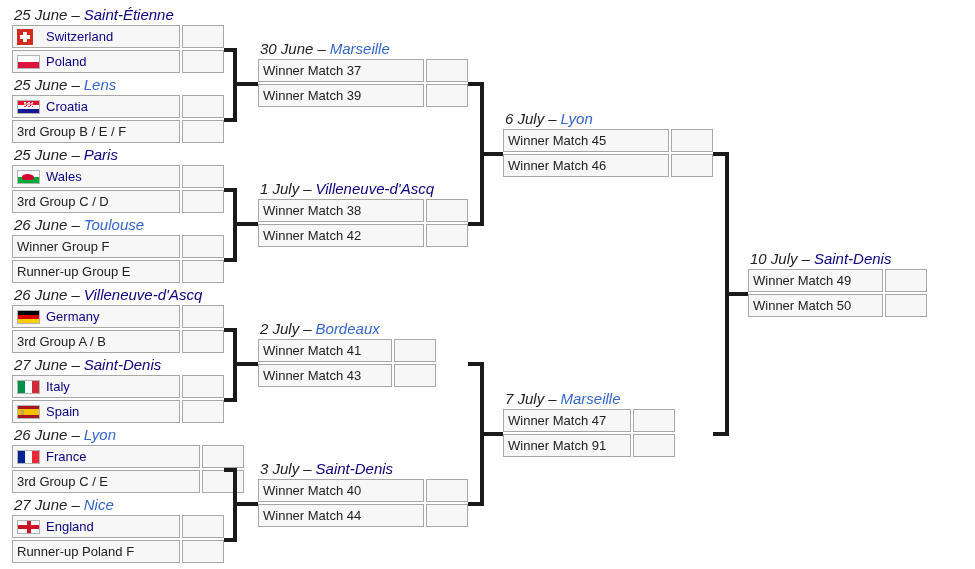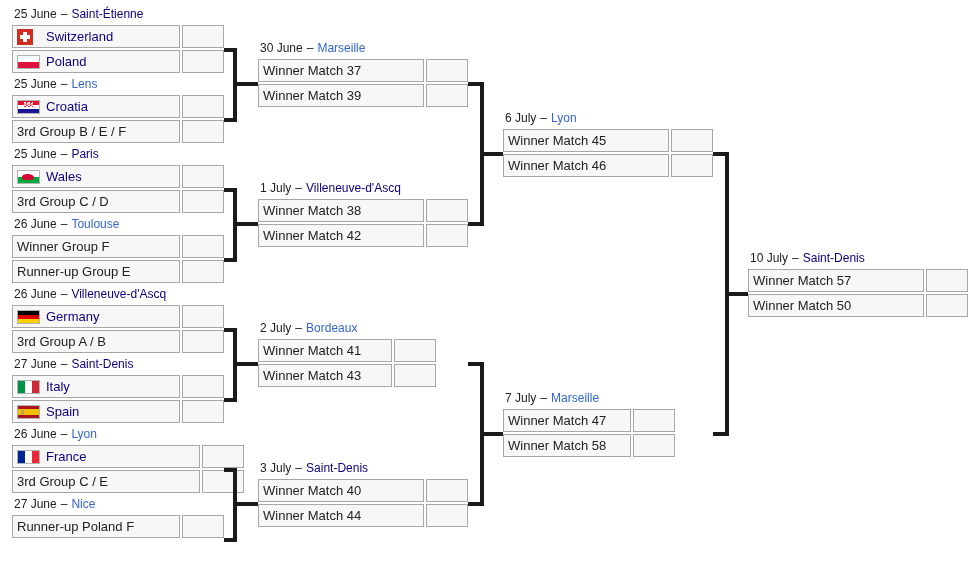--- a/index.html
+++ b/index.html
@@ -9,21 +9,21 @@
     font-size:13px;color:var(--text,#202122);
   }
   :root{
     --cell-bg:#f7f7f7; --cell-border:#a7a7a7; --connector:#1a1a1a;
     --text:#202122; --link:#3366cc; --visited:#0b0080;
   }
   .bracket{position:relative;width:975px;height:569px;}
   .match{position:absolute;}
   .match-header{
     position:absolute;top:-19px;left:2px;height:17px;line-height:17px;
-    white-space:nowrap;font-size:12px;
+    white-space:nowrap;font-size:15px;font-style:italic;
   }
   .sep{margin:0 4px;}
   .venue{cursor:pointer;}
   .venue.link{color:var(--link);}
   .venue.visited{color:var(--visited);}
   .match-box{display:flex;flex-direction:column;gap:2px;}
   .team-row{display:flex;gap:2px;height:23px;}
   .cell{
     background:var(--cell-bg);border:1px solid var(--cell-border);
     box-sizing:border-box;height:23px;
@@ -201,20 +201,29 @@
           </div>
           <div class="cell score-cell"></div>
         </div>
       </div>
     </div>
     <div class="match" style="left: 12px; top: 515px; width: 212px;">
       <div class="match-header"><span>27 June</span><span class="sep">–</span><span class="venue link">Nice</span></div>
       <div class="match-box">
         <div class="team-row">
           <div class="cell name-cell">
+            <span class="flagslot">
+              <span class="flag flag-england"></span>
+            </span>
+            <span class="team-label teamlink">England</span>
+          </div>
+          <div class="cell score-cell"></div>
+        </div>
+        <div class="team-row">
+          <div class="cell name-cell">
             <span class="team-label">Runner-up Poland F</span>
           </div>
           <div class="cell score-cell"></div>
         </div>
       </div>
     </div>
     <div class="match" style="left: 258px; top: 59px; width: 210px;">
       <div class="match-header"><span>30 June</span><span class="sep">–</span><span class="venue link">Marseille</span></div>
       <div class="match-box">
         <div class="team-row">
@@ -303,32 +312,32 @@
       <div class="match-header"><span>7 July</span><span class="sep">–</span><span class="venue link">Marseille</span></div>
       <div class="match-box">
         <div class="team-row">
           <div class="cell name-cell">
             <span class="team-label">Winner Match 47</span>
           </div>
           <div class="cell score-cell"></div>
         </div>
         <div class="team-row">
           <div class="cell name-cell">
-            <span class="team-label">Winner Match 58</span>
-          </div>
-          <div class="cell score-cell"></div>
-        </div>
-      </div>
-    </div>
-    <div class="match" style="left: 748px; top: 269px; width: 220px;">
+            <span class="team-label">Winner Match 91</span>
+          </div>
+          <div class="cell score-cell"></div>
+        </div>
+      </div>
+    </div>
+    <div class="match" style="left: 748px; top: 269px; width: 179px;">
       <div class="match-header"><span>10 July</span><span class="sep">–</span><span class="venue visited">Saint-Denis</span></div>
       <div class="match-box">
         <div class="team-row">
           <div class="cell name-cell">
-            <span class="team-label">Winner Match 57</span>
+            <span class="team-label">Winner Match 49</span>
           </div>
           <div class="cell score-cell"></div>
         </div>
         <div class="team-row">
           <div class="cell name-cell">
             <span class="team-label">Winner Match 50</span>
           </div>
           <div class="cell score-cell"></div>
         </div>
       </div>

